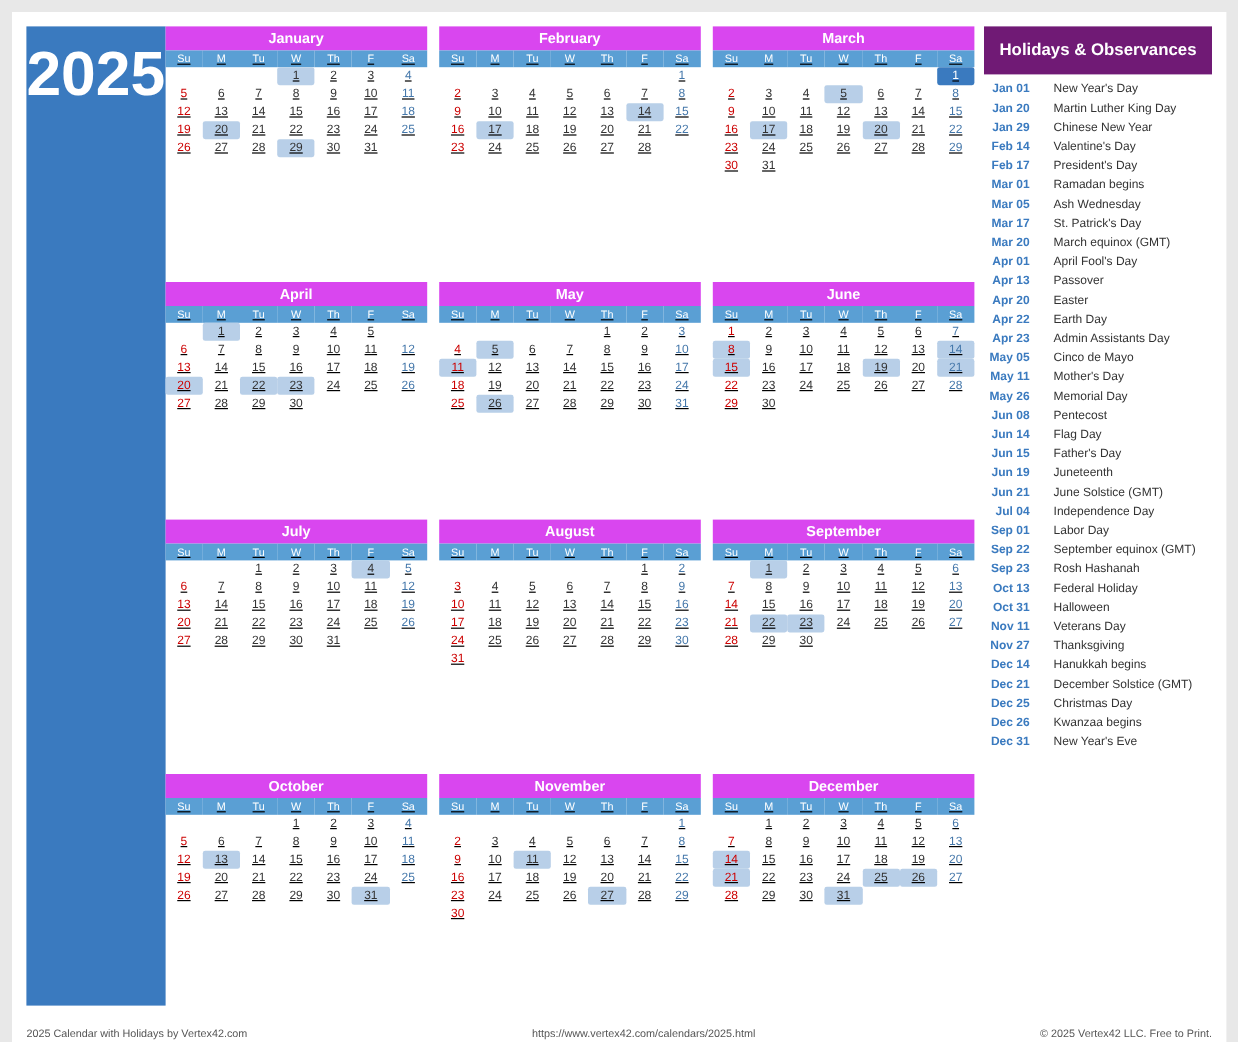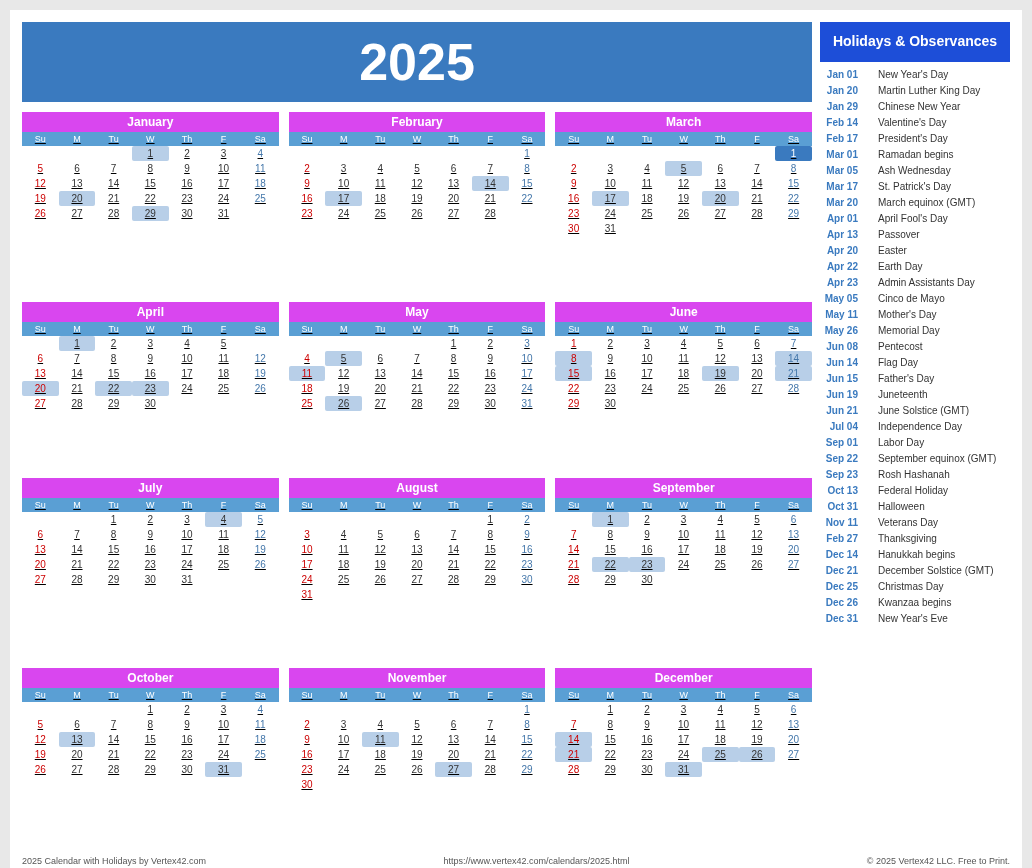--- a/index.html
+++ b/index.html
@@ -21,21 +21,21 @@
       flex-direction: column;
     }
     .main-layout {
       display: flex;
       flex: 1;
       gap: 8px;
     }
     .calendar-section {
       flex: 1;
       display: flex;
-      flex-direction: column;
+      flex-direction: row;
     }
     .year-header {
       background: #3a7abf;
       color: white;
       text-align: center;
       font-size: 52px;
       font-weight: bold;
       padding: 10px 0;
       margin-bottom: 10px;
     }
@@ -87,21 +87,21 @@
       background: #3a7abf;
       color: white;
       border-radius: 2px;
     }
     .sidebar {
       width: 190px;
       display: flex;
       flex-direction: column;
     }
     .sidebar-header {
-      background: #1d4ed8;
+      background: #701a75;
       color: white;
       text-align: center;
       font-size: 14px;
       font-weight: bold;
       padding: 10px 5px;
       line-height: 1.4;
       margin-bottom: 5px;
     }
     .holiday-list {
       font-size: 10px;
@@ -1028,21 +1028,21 @@
           </div>
           <div class="holiday-item">
             <span class="holiday-date">Oct 31</span>
             <span class="holiday-name">Halloween</span>
           </div>
           <div class="holiday-item">
             <span class="holiday-date">Nov 11</span>
             <span class="holiday-name">Veterans Day</span>
           </div>
           <div class="holiday-item">
-            <span class="holiday-date">Feb 27</span>
+            <span class="holiday-date">Nov 27</span>
             <span class="holiday-name">Thanksgiving</span>
           </div>
           <div class="holiday-item">
             <span class="holiday-date">Dec 14</span>
             <span class="holiday-name">Hanukkah begins</span>
           </div>
           <div class="holiday-item">
             <span class="holiday-date">Dec 21</span>
             <span class="holiday-name">December Solstice (GMT)</span>
           </div>

